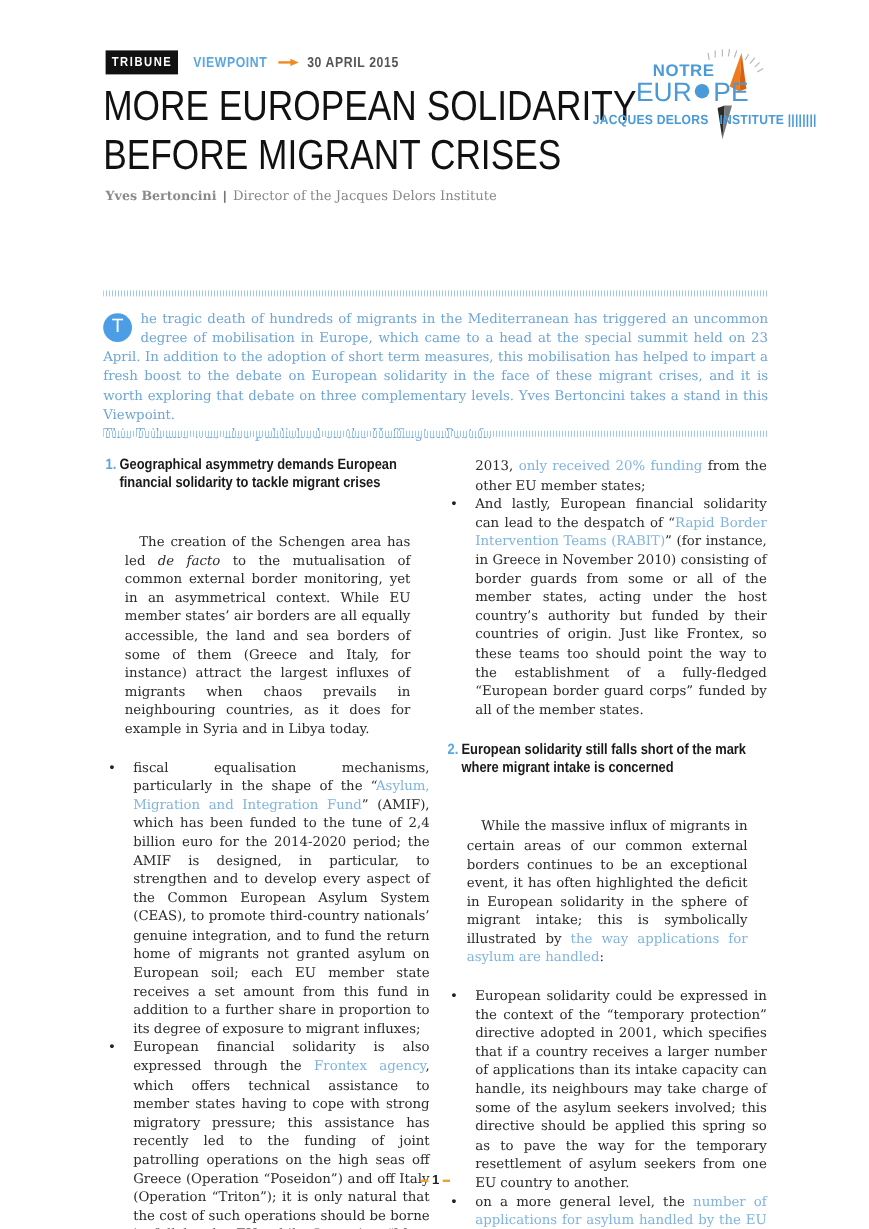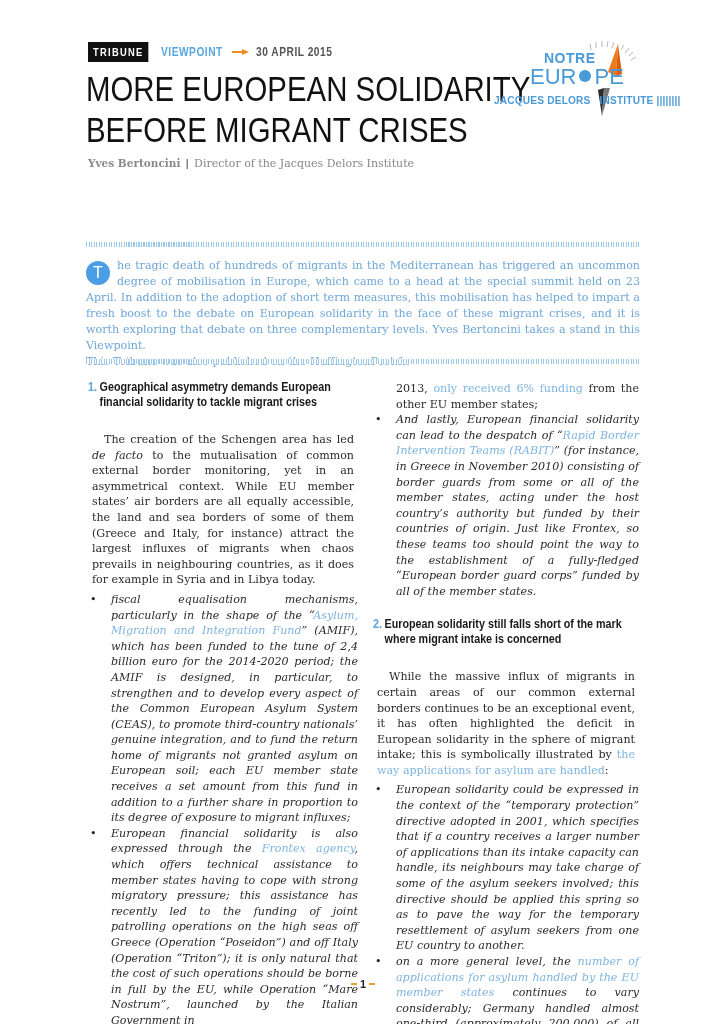--- a/index.html
+++ b/index.html
@@ -35,24 +35,24 @@
   .intro p { margin: 0; }
 
   .col { position: absolute; font-size: 11.1px; line-height: 15.6px; color: #2a2a2a; text-align: justify; }
   .col-left { left: 88px; top: 380px; width: 270px; }
   .col-right { left: 373px; top: 381px; width: 266px; }
 
   .section-head { font-family: "Liberation Sans", sans-serif; font-weight: bold; font-size: 12.5px; line-height: 15px; color: #1a1a1a; display: flex; transform: scaleX(0.86); transform-origin: left top; width: 320px; }
   .section-head .num { color: #5aa6de; margin-right: 3px; white-space: nowrap; }
   .section-head .htext { text-align: left; }
 
-  .para { text-indent: 12px; margin: 4px; }
+  .para { text-indent: 12px; margin: 16px; }
   .spacer-head { height: 18px; }
   .bullets { list-style: none; margin: 0; padding: 0; }
-  .bullets li { position: relative; padding-left: 23px; font-style: italic; }
+  .bullets li { position: relative; padding-left: 23px; }
   .bullets li::before { content: "•"; position: absolute; left: 2px; top: 0; color: #222; }
   .link { color: #7fb4df; }
   .plain { text-indent: 0; }
 
   .page-num { position: absolute; left: 351px; top: 978px; font-family: "Liberation Sans", sans-serif; font-weight: bold; font-size: 11px; color: #222; display: flex; align-items: center; gap: 3px; }
   .page-num .dash { display: inline-block; width: 6px; height: 2px; background: #f0a030; }
 </style>
 </head>
 <body>
 
@@ -114,21 +114,21 @@
   </div>
   <div class="spacer-head"></div>
   <p class="para"><span>The creation of the Schengen area has led </span><em>de facto</em><span> to the mutualisation of common external border monitoring, yet in an asymmetrical context. While EU member states’ air borders are all equally accessible, the land and sea borders of some of them (Greece and Italy, for instance) attract the largest influxes of migrants when chaos prevails in neighbouring countries, as it does for example in Syria and in Libya today.</span></p>
   <ul class="bullets">
     <li><span>fiscal equalisation mechanisms, particularly in the shape of the “</span><span class="link">Asylum, Migration and Integration Fund</span><span>” (AMIF), which has been funded to the tune of 2,4 billion euro for the 2014-2020 period; the AMIF is designed, in particular, to strengthen and to develop every aspect of the Common European Asylum System (CEAS), to promote third-country nationals’ genuine integration, and to fund the return home of migrants not granted asylum on European soil; each EU member state receives a set amount from this fund in addition to a further share in proportion to its degree of exposure to migrant influxes;</span></li>
     <li><span>European financial solidarity is also expressed through the </span><span class="link">Frontex agency</span><span>, which offers technical assistance to member states having to cope with strong migratory pressure; this assistance has recently led to the funding of joint patrolling operations on the high seas off Greece (Operation “Poseidon”) and off Italy (Operation “Triton”); it is only natural that the cost of such operations should be borne in full by the EU, while Operation “Mare Nostrum”, launched by the Italian Government in</span></li>
   </ul>
 </div>
 
 <div class="col col-right">
-  <p class="plain" style="padding-left:23px;"><span>2013, </span><span class="link">only received 6% funding</span><span> from the other EU member states;</span></p>
+  <p class="plain" style="padding-left:23px;"><span>2013, </span><span class="link">only received 20% funding</span><span> from the other EU member states;</span></p>
   <ul class="bullets">
     <li><span>And lastly, European financial solidarity can lead to the despatch of “</span><span class="link">Rapid Border Intervention Teams (RABIT)</span><span>” (for instance, in Greece in November 2010) consisting of border guards from some or all of the member states, acting under the host country’s authority but funded by their countries of origin. Just like Frontex, so these teams too should point the way to the establishment of a fully-fledged “European border guard corps” funded by all of the member states.</span></li>
   </ul>
   <div style="height:18px;"></div>
   <div class="section-head">
     <span class="num">2.</span>
     <span class="htext">European solidarity still falls short of the mark where migrant intake is concerned</span>
   </div>
   <div class="spacer-head"></div>
   <p class="para"><span>While the massive influx of migrants in certain areas of our common external borders continues to be an exceptional event, it has often highlighted the deficit in European solidarity in the sphere of migrant intake; this is symbolically illustrated by </span><span class="link">the way applications for asylum are handled</span><span>:</span></p>

